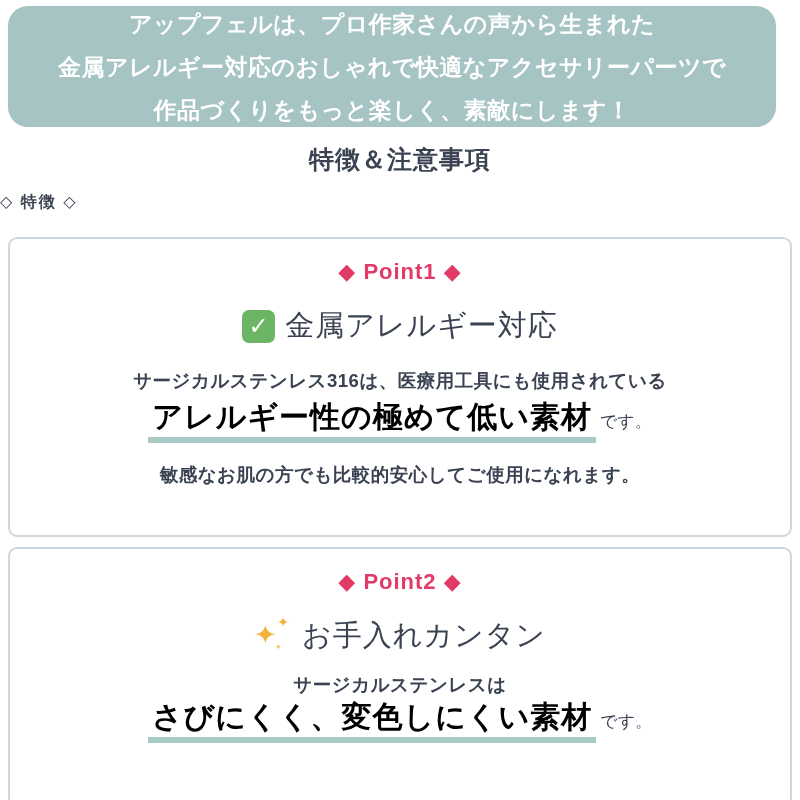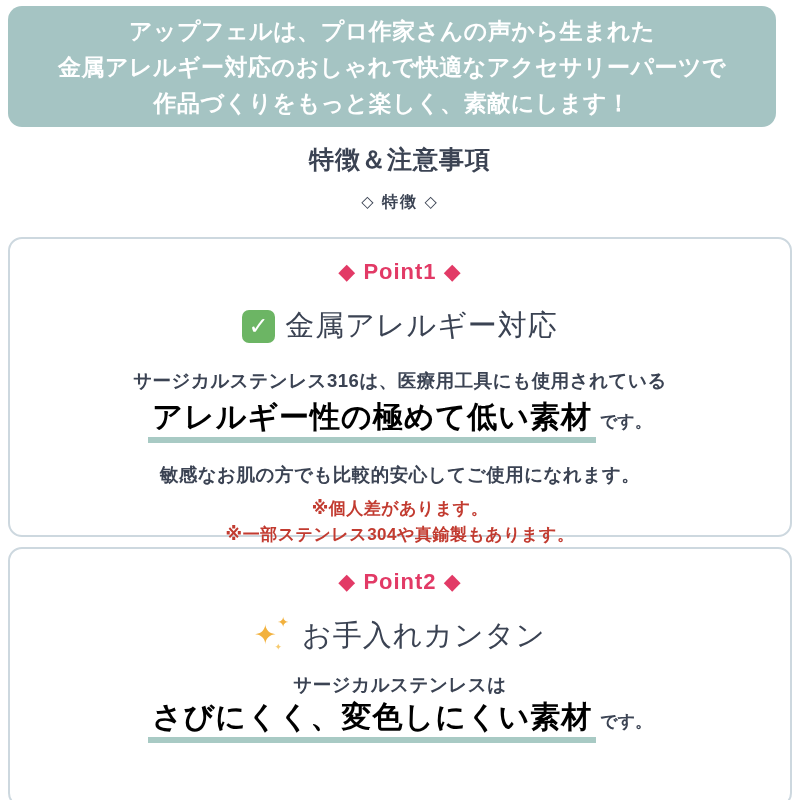--- a/index.html
+++ b/index.html
@@ -7,26 +7,26 @@
     width: 800px; height: 800px;
     background: #ffffff;
     font-family: "Liberation Sans", "DejaVu Sans", sans-serif;
     overflow: hidden;
   }
   
   .hero {
     margin: 6px 24px 0 8px;
     height: 121px;
     background: #a5c4c3;
-    border-radius: 14px;
+    border-radius: 20px;
     display: flex;
     flex-direction: column;
     align-items: center;
     justify-content: center;
-    gap: 8px;
+    gap: 15px;
   }
   .hero-line {
     color: #ffffff;
     font-size: 23px;
     font-weight: bold;
     letter-spacing: 0.5px;
     line-height: 28px;
     text-align: center;
     white-space: nowrap;
   }
@@ -34,32 +34,31 @@
   .section-title {
     margin-top: 16px;
     text-align: center;
     font-size: 25px;
     font-weight: bold;
     color: #3b4353;
     letter-spacing: 1px;
   }
   .section-subtitle {
     margin-top: 16px;
-    text-align: center;
     font-size: 16px;
     font-weight: bold;
     color: #3b4353;
     letter-spacing: 2px;
   }
   
   .card {
     margin: 0 8px;
     background: #ffffff;
     border: 2px solid #cdd8df;
-    border-radius: 14px;
+    border-radius: 9px;
     text-align: center;
     padding-top: 20px;
   }
   .card-point1 { margin-top: 24px; height: 300px; }
   .card-point2 { margin-top: 10px; height: 260px; }
   .point-label {
     font-size: 22px;
     font-weight: bold;
     color: #e23a66;
     letter-spacing: 1px;
@@ -111,21 +110,21 @@
     font-size: 30px;
     font-weight: bold;
     letter-spacing: 1px;
     display: inline-block;
     line-height: 36px;
     border-bottom: 6px solid #a8cac4;
     padding: 0 4px 2px 4px;
   }
   .hl-suffix {
     font-size: 17px;
-    font-weight: bold;
+    font-weight: normal;
     color: #3b4353;
     margin-left: 4px;
   }
   .notes { margin-top: 9px; }
   .note-line {
     font-size: 17px;
     font-weight: bold;
     color: #c23b30;
     line-height: 26px;
     letter-spacing: 0.5px;
@@ -149,24 +148,20 @@
   <div class="point-label">◆ Point1 ◆</div>
   <div class="card-title-row">
     <span class="check-icon">✓</span>
     <span class="card-title">金属アレルギー対応</span>
   </div>
   <div class="body-text mt-intro1">サージカルステンレス316は、医療用工具にも使用されている</div>
   <div class="hl-line">
     <span class="hl">アレルギー性の極めて低い素材</span><span class="hl-suffix">です。</span>
   </div>
   <div class="body-text mt-body1">敏感なお肌の方でも比較的安心してご使用になれます。</div>
-  <div class="notes">
-    <div class="note-line">※個人差があります。</div>
-    <div class="note-line">※一部ステンレス304や真鍮製もあります。</div>
-  </div>
 </div>
 
 <div class="card card-point2">
   <div class="point-label">◆ Point2 ◆</div>
   <div class="card-title-row">
     <span class="sparkle-icon">
       <span class="sparkle-big">✦</span>
       <span class="sparkle-small">✦</span>
       <span class="sparkle-tiny">✦</span>
     </span>

